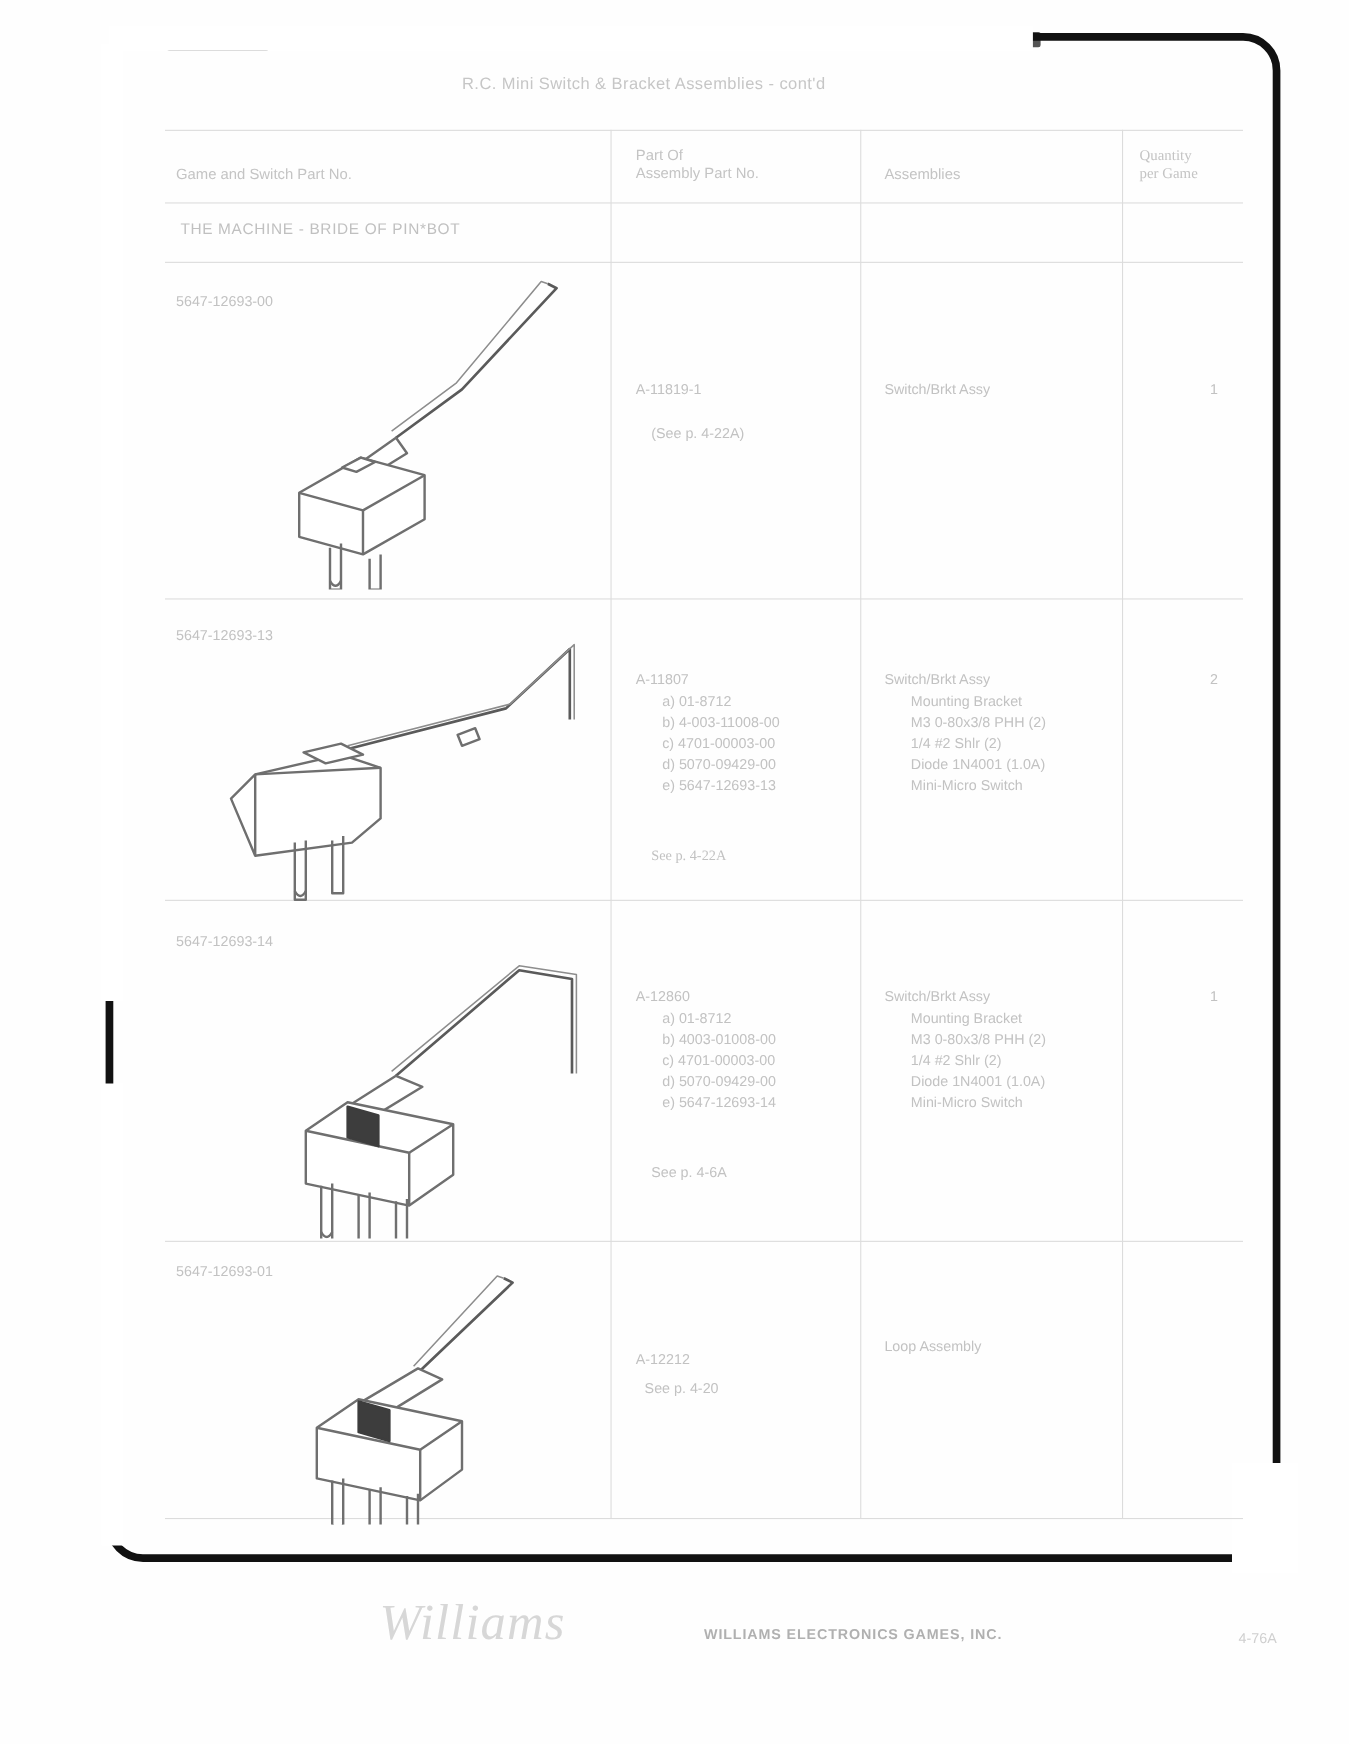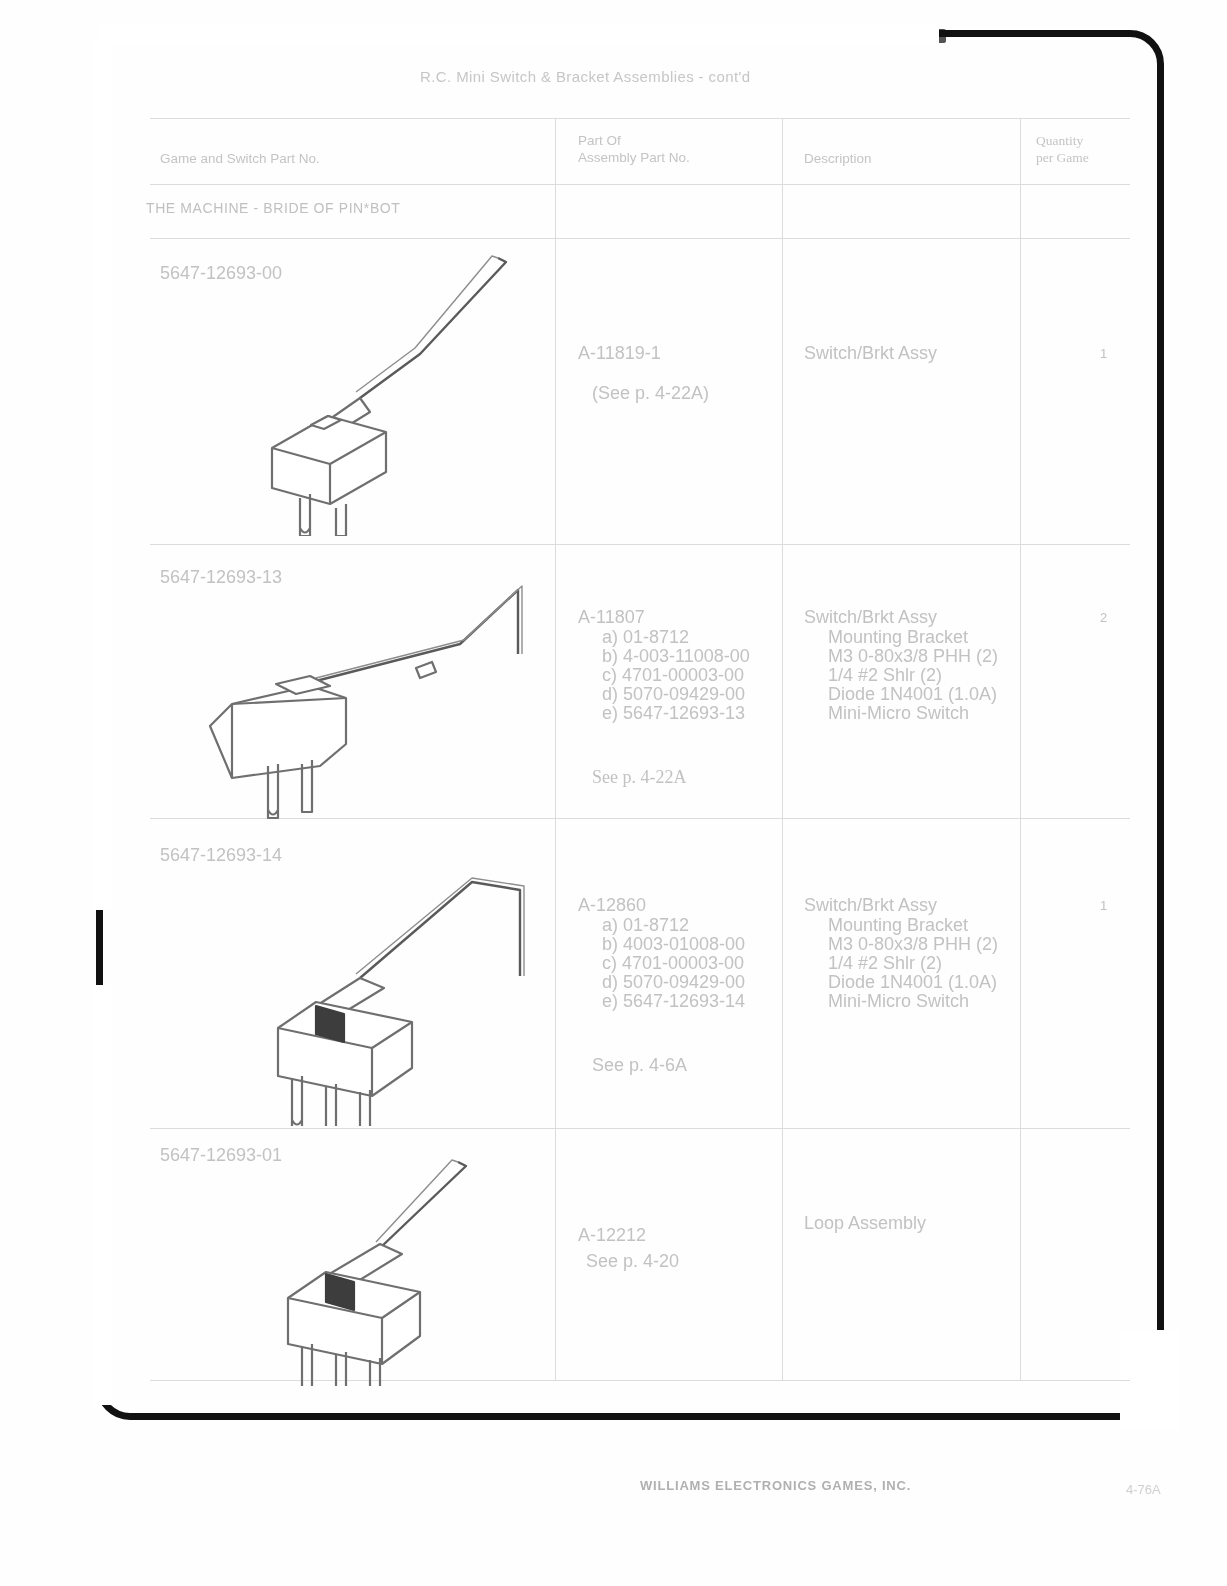--- a/index.html
+++ b/index.html
@@ -121,30 +121,30 @@
   .col-head {
     position: absolute;
     font-size: 13.5px;
     color: #c4c4c4;
     line-height: 17px;
     white-space: pre-line;
   }
 
   .game-head {
     position: absolute;
-    left: 6px;
+    left: 24px;
     top: 144px;
     font-size: 14px;
     color: #c0c0c0;
     letter-spacing: .6px;
   }
 
   .cell {
     position: absolute;
-    font-size: 18px;
+    font-size: 13px;
     line-height: 19px;
     color: #c2c2c2;
     white-space: pre-line;
   }
   .cell.sub { padding-left: 16px; }
   .cell.qty { font-size: 13px; }
 
   
   .art {
     position: absolute;
@@ -217,21 +217,21 @@
     <div class="hline" style="top:1072px;"></div>
     <div class="hline" style="top:1324px;"></div>
 
     <div class="vline c1"></div>
     <div class="vline c2"></div>
     <div class="vline c3"></div>
 
     <div class="col-head" style="left:20px;  top:94px;  width:360px;">Game and Switch Part No.</div>
     <div class="col-head" style="left:438px; top:76px;  width:200px; text-align:left;">Part Of
 Assembly Part No.</div>
-    <div class="col-head" style="left:664px; top:94px;  width:200px;">Description</div>
+    <div class="col-head" style="left:664px; top:94px;  width:200px;">Assemblies</div>
     <div class="col-head" style="left:896px; top:76px;  width:110px;font-family:Liberation Serif, serif;">Quantity
 per Game</div>
 
     <div class="game-head">THE MACHINE - BRIDE OF PIN*BOT</div>
 
     <div class="cell" style="left:20px;  top:208px;">5647-12693-00</div>
     <div class="cell" style="left:438px; top:288px;">A-11819-1</div>
     <div class="cell" style="left:452px; top:328px;">(See p. 4-22A)</div>
     <div class="cell" style="left:664px; top:288px;">Switch/Brkt Assy</div>
     <div class="cell qty" style="left:960px; top:288px;">1</div>
@@ -348,17 +348,18 @@
         <path d="M72 210 L72 258 L82 258 L82 208"></path>
         <path d="M106 218 L106 266 L116 266 L116 216"></path>
         <path d="M140 224 L140 270 L150 270 L150 222"></path>
         <path d="M72 250 q5 9 10 0"></path>
       </svg>
     </div>
 
   </div>
 
   <div class="footer">
+    <div class="brand">Williams</div>
     <div class="brand-sub">WILLIAMS ELECTRONICS GAMES, INC.</div>
     <div class="page-num">4-76A</div>
   </div>
 
 </div>
 
 </body></html>

